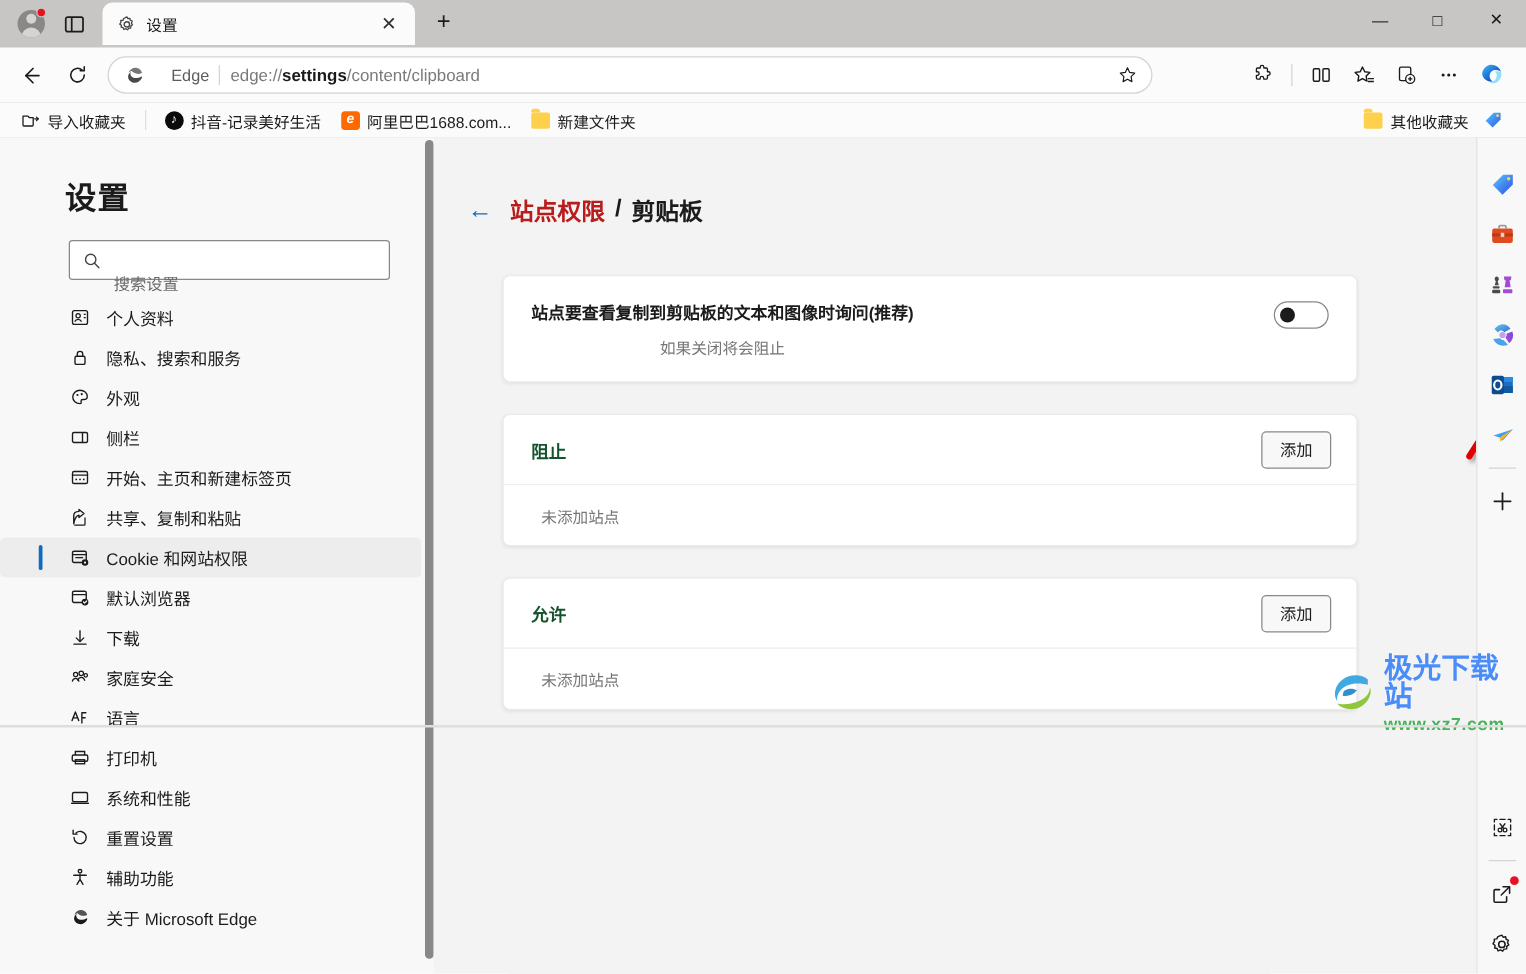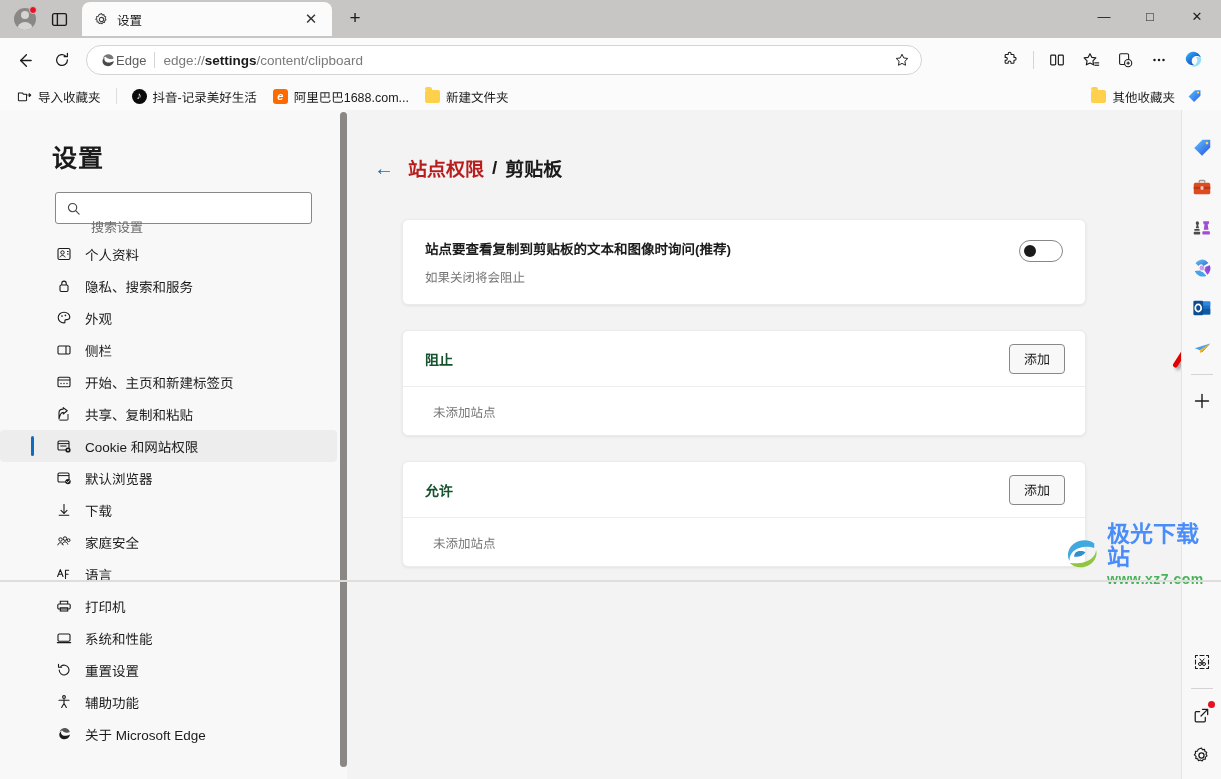--- a/index.html
+++ b/index.html
@@ -62,21 +62,21 @@
     position:absolute; left:0; top:38px; width:1221px; height:44px;
     background:#fbfbfb; display:flex; align-items:center; padding:0 8px;
   }
   .tbtn { width:32px;height:32px; border-radius:5px; display:flex;align-items:center;justify-content:center;
           color:#1b1b1b; flex:0 0 auto; }
   .omnibox {
     flex:1; height:30px; margin:0 6px 0 8px; max-width:836px;
     background:#ffffff; border:1px solid #d6d4d2; border-radius:16px;
     display:flex; align-items:center; padding:0 6px 0 12px; gap:8px;
   }
-  .edge-badge { display:flex; align-items:center; gap:0; flex:0 0 auto; }
+  .edge-badge { display:flex; align-items:center; gap:21px; flex:0 0 auto; }
   .edge-badge .lbl{ font-size:13px;color:#5c5c5c;}
   .omni-sep{ width:1px;height:16px;background:#d6d4d2; }
   .omni-url{ flex:1; font-size:13.5px; color:#7a7a7a; white-space:nowrap; overflow:hidden;}
   .omni-url b{ color:#1b1b1b; font-weight:600;}
   .star{ width:26px;height:26px;display:flex;align-items:center;justify-content:center;}
   .toolbar-right{ display:flex; align-items:center; gap:2px; margin-left:auto; }
   .tb-divider{ width:1px;height:18px;background:#d6d4d2;margin:0 5px;}
 
   
   .bookmarks{
@@ -151,21 +151,21 @@
   .crumb .cur{ color:#1b1b1b; }
 
   .card{
     margin:0 95px 0 55px; background:#ffffff;
     border:1px solid #ebebeb; border-radius:6px;
     box-shadow:0 1px 3px rgba(0,0,0,.07);
   }
   .card.first{ margin-top:38px; padding:18px 22px 18px 22px;
     display:flex; align-items:flex-start; justify-content:space-between; min-height:76px;}
   .c1-text .t1{ font-size:13.5px; font-weight:700; color:#1b1b1b; }
-  .c1-text .t2{ font-size:12.5px; color:#767676; margin-top:9px; }
+  .c1-text .t2{ font-size:12.5px; color:#767676; margin-top:9px;text-align:center; }
 
   .toggle{
     width:44px; height:22px; border-radius:12px;
     border:1px solid #8a8886; background:#ffffff;
     position:relative; flex:0 0 auto; margin-top:2px;
   }
   .toggle .knob{
     position:absolute; left:4px; top:50%; transform:translateY(-50%);
     width:12px; height:12px; border-radius:50%; background:#1b1b1b;
   }

